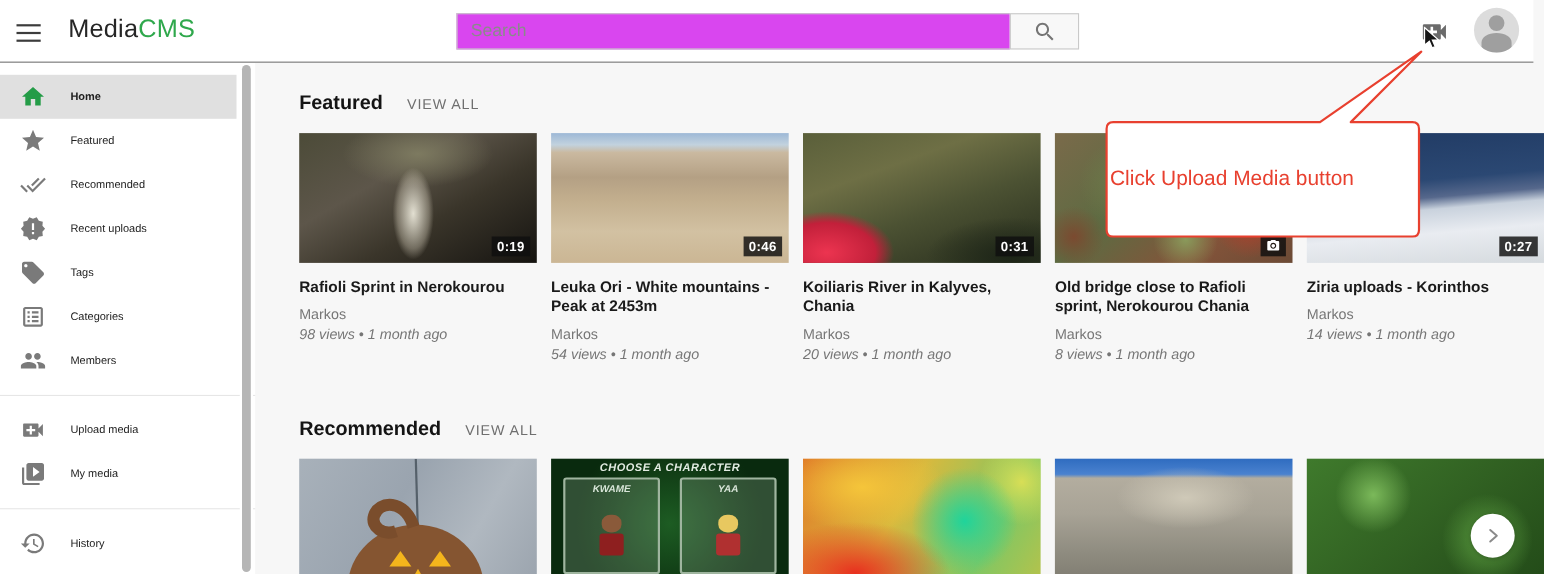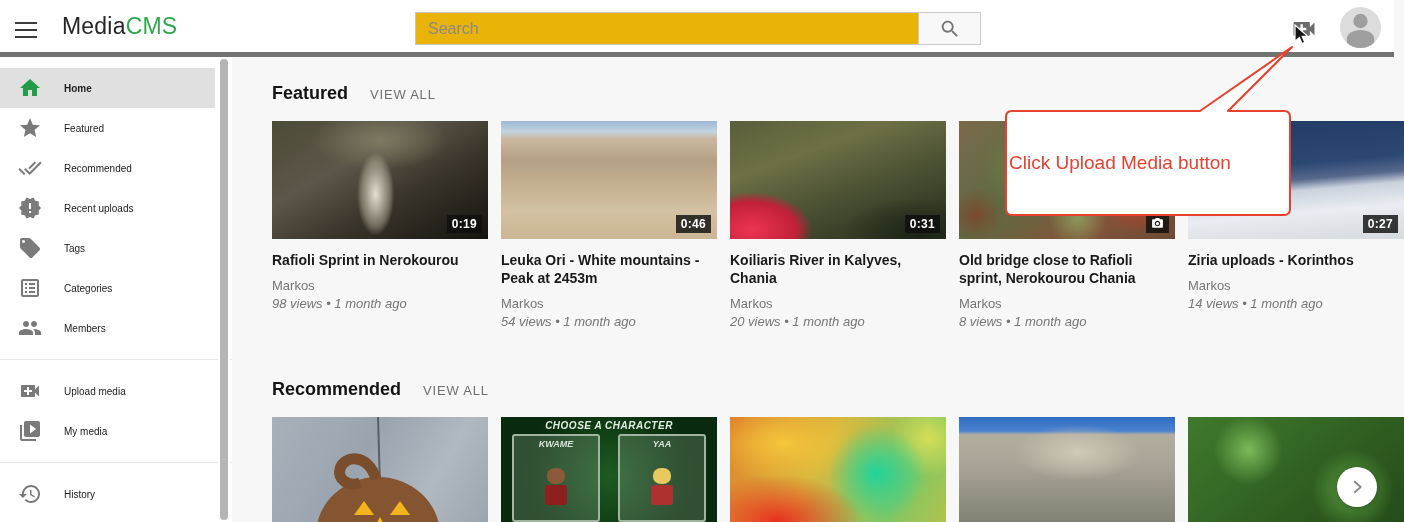--- a/index.html
+++ b/index.html
@@ -1,28 +1,28 @@
 <!DOCTYPE html>
 <html><head>
 <meta charset="utf-8">
 <style>
   html,body{margin:0;padding:0;width:1404px;height:522px;overflow:hidden;
     font-family:"Liberation Sans",sans-serif;background:#f7f7f7;position:relative;}
   *{box-sizing:border-box;}
 
   
   .header{position:absolute;top:0;left:0;width:1394px;height:57px;background:#fff;
-    border-bottom:5px solid #737373;z-index:5;padding-left:11px;}
+    border-bottom:1px solid #737373;z-index:5;padding-left:11px;}
   .hamburger{position:absolute;left:15px;top:17px;width:24px;height:24px;cursor:pointer;}
   .hamburger span{display:block;width:22px;height:2px;background:#3c3c3c;margin:5px 0;}
   .logo{position:absolute;left:62px;top:13px;font-size:23px;font-weight:500;letter-spacing:.2px;cursor:pointer;}
   .logo .lb{color:#262626;} .logo .lg{color:#2fa84c;}
   .searchwrap{position:absolute;left:415px;top:12px;width:566px;height:33px;display:flex;}
   .searchwrap input{flex:1;border:1px solid #c9c9c9;border-right:none;padding:0 12px;
-    font-size:16px;color:#333;outline:none;font-family:"Liberation Sans",sans-serif;background:#eab308;}
+    font-size:16px;color:#333;outline:none;font-family:"Liberation Sans",sans-serif;background:#d946ef;}
   .searchwrap input::placeholder{color:#8a8a8a;}
   .searchbtn{width:63px;background:#f8f8f8;border:1px solid #c9c9c9;display:flex;
     align-items:center;justify-content:center;cursor:pointer;}
   .hdr-upload{position:absolute;left:1290px;top:15px;width:28px;height:28px;cursor:pointer;color:#6b6b6b;}
   .avatar{position:absolute;left:1340px;top:7px;width:41px;height:41px;border-radius:50%;
     background:#dcdcdc;overflow:hidden;cursor:pointer;}
 
   
   .sidebar{position:absolute;top:57px;left:0;width:232px;height:465px;background:#fff;z-index:4;padding-top:11px;}
   .sb-thumbtrack{position:absolute;top:57px;left:218px;width:12px;height:465px;background:#fff;z-index:4;}

